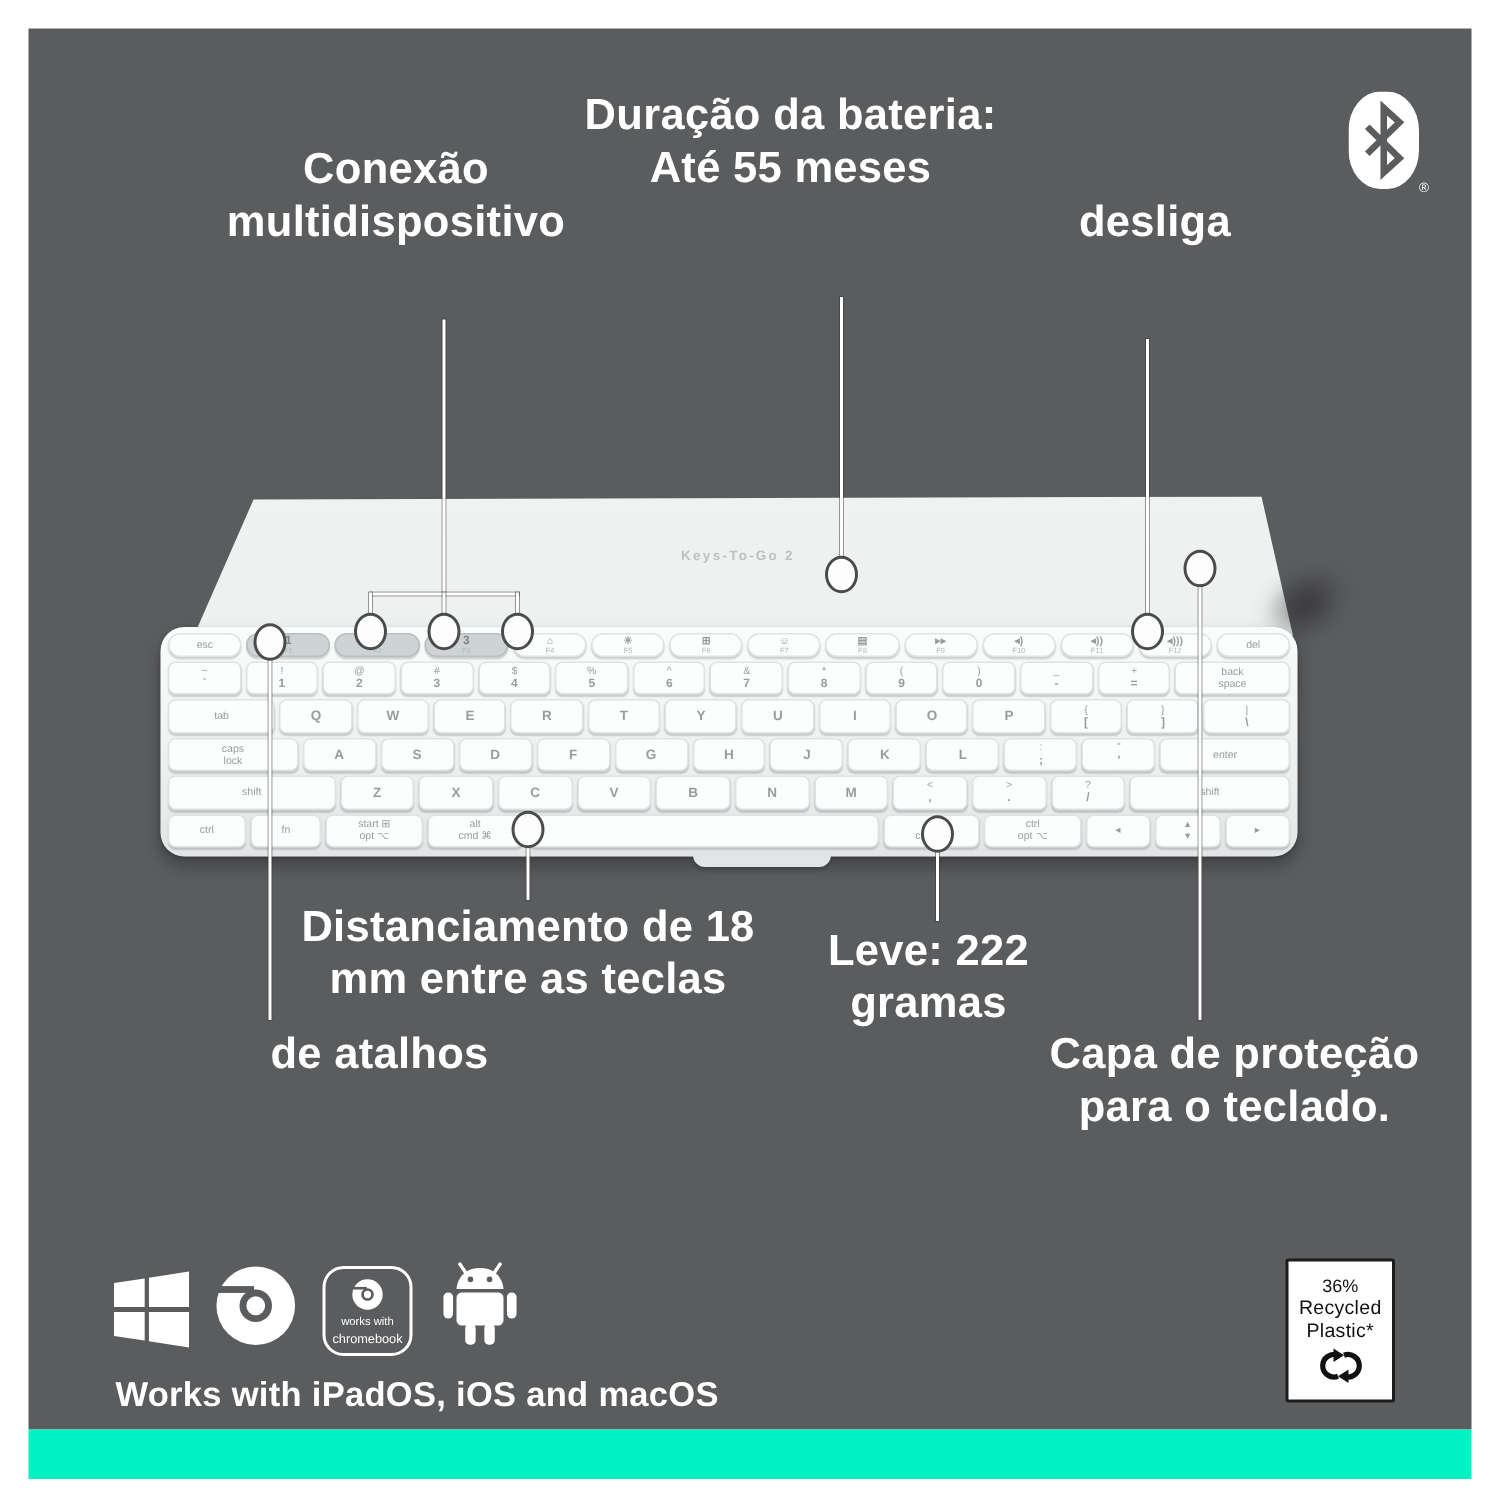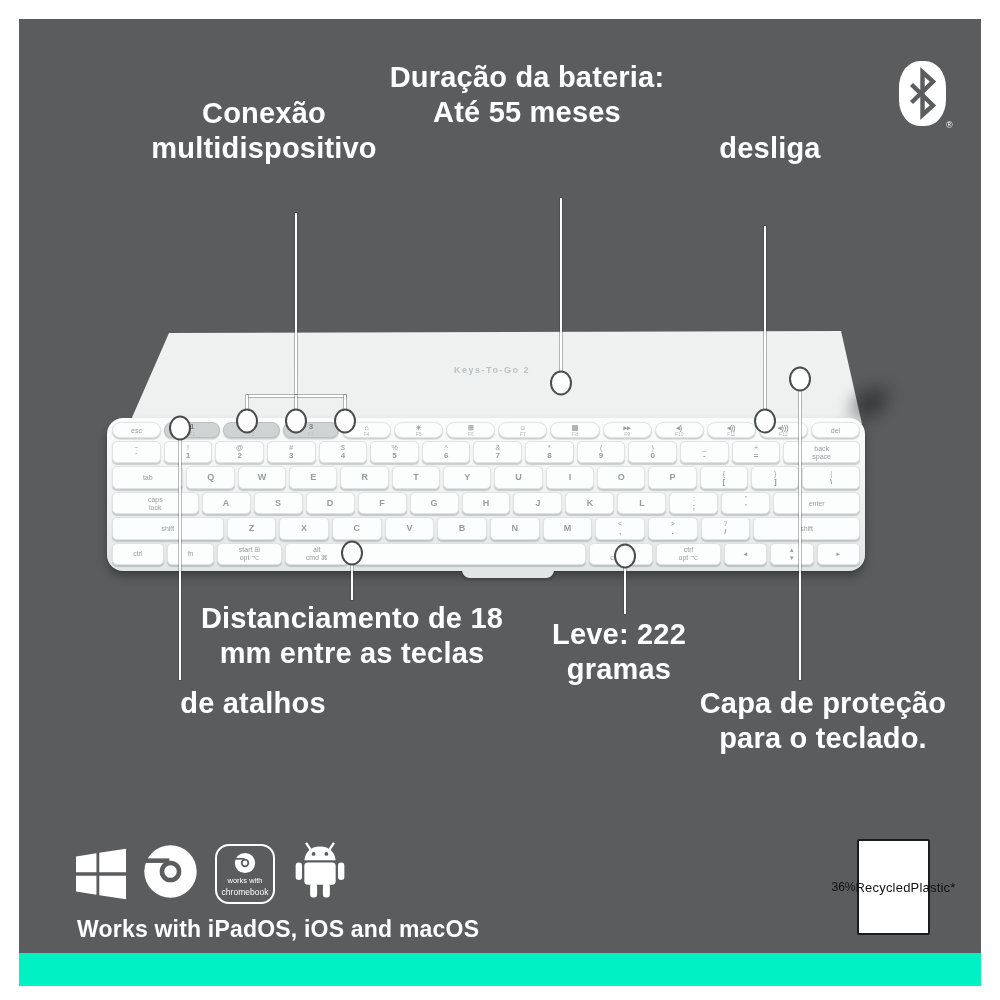--- a/index.html
+++ b/index.html
@@ -83,21 +83,21 @@
     display:flex;flex-direction:column;align-items:center;justify-content:center;gap:2px;color:#fff;
   }
   .chromebook-badge .t1{font-size:7.5px;}
   .chromebook-badge .t2{font-size:8.5px;}
   .footer-caption{position:absolute;left:77px;top:903px;color:#ffffff;font-size:23px;font-weight:700;letter-spacing:.2px;margin-top:13px;}
 
   
   .recycled{
     position:absolute;left:857px;top:839px;width:73px;height:96px;background:#ffffff;
     border:2px solid #1c1c1c;box-sizing:border-box;border-radius:2px;
-    display:flex;flex-direction:row;align-items:center;justify-content:center;
+    display:flex;flex-direction:column;align-items:center;justify-content:center;
     color:#111;text-align:center;
   }
   .recycled .r1{font-size:12px;font-weight:400;}
   .recycled .r2,.recycled .r3{font-size:13px;font-weight:400;letter-spacing:.2px;}
   .recycled svg{margin-top:3px;}
 </style>
 </head>
 <body>
 
 <div class="panel"></div>

